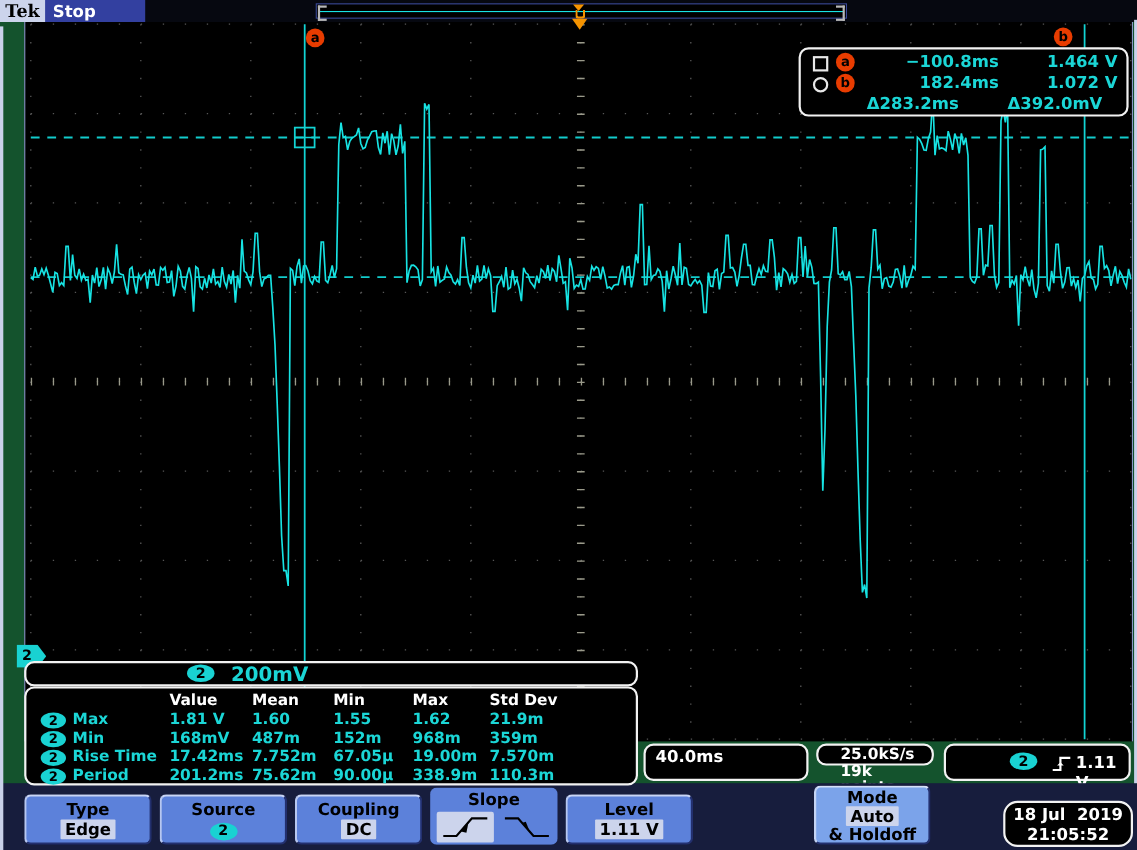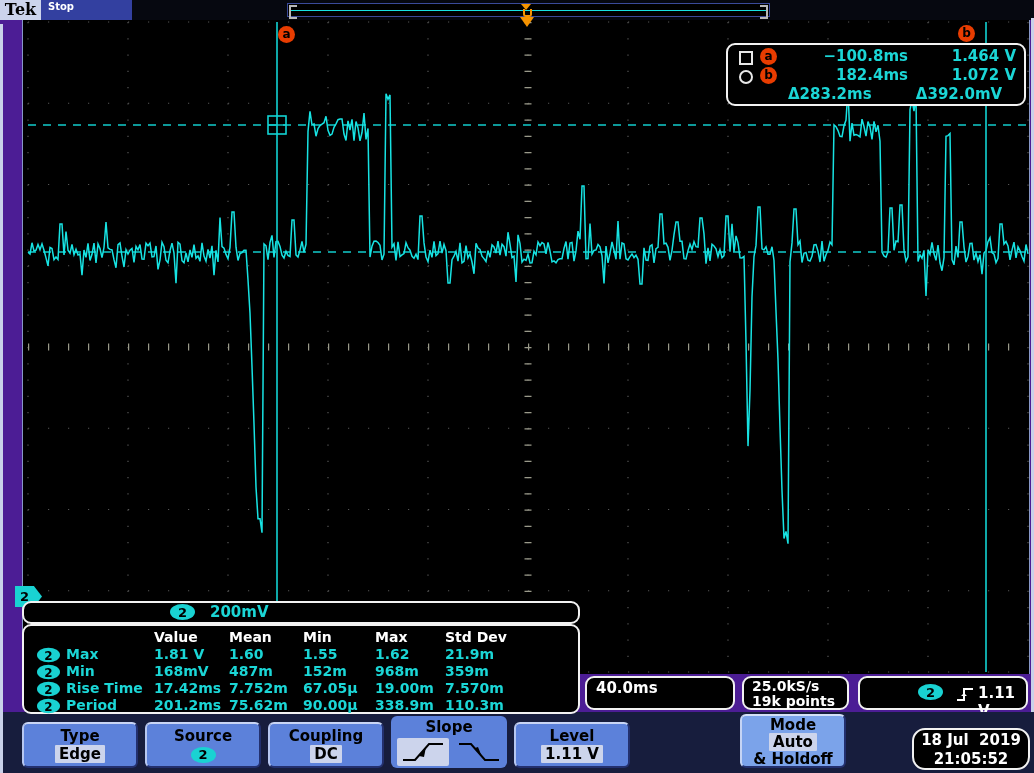--- a/index.html
+++ b/index.html
@@ -1,18 +1,18 @@
 <!DOCTYPE html>
 <html><head>
 <meta charset="utf-8">
 <style>
   html,body{margin:0;padding:0;background:#222;}
   #screen{
     position:relative;width:1034px;height:773px;overflow:hidden;
-    background:#4c1d95;
+    background:#14532d;
     font-family:"DejaVu Sans", sans-serif;
     font-weight:bold;
     -webkit-font-smoothing:none;
   }
   .abs{position:absolute;}
   .cyan{color:#1bd6d6;}
   .white{color:#ffffff;}
   .blackbox{background:#000;border:2px solid #f2f2f2;border-radius:9px;box-sizing:border-box;}
   .chip{background:#ccd4ec;color:#000;padding:0 4px;border-radius:1px;}
   .badge{
@@ -40,21 +40,21 @@
 </style>
 </head>
 <body>
 
 <div id="screen">
 
   <div class="abs" style="left:0;top:0;width:1034px;height:20px;background:#060810;"></div>
   <div class="abs" style="left:0;top:0;width:132px;height:20px;background:#3340a0;"></div>
   <div class="abs" style="left:0;top:0;width:41px;height:20px;background:#ccd4ec;color:#000;
               font-family:'DejaVu Serif',serif;font-size:16px;line-height:19px;text-align:center;">Tek</div>
-  <div class="abs white" style="left:48px;top:1px;font-size:10px;">Stop</div>
+  <div class="abs white" style="left:48px;top:1px;font-size:15px;">Stop</div>
 
   <div class="abs" style="left:287px;top:3px;width:483px;height:14px;background:#000;border:1px solid #3a4a9a;box-sizing:border-box;">
     <div class="abs" style="left:2px;top:6px;width:477px;height:1px;background:#17e3e3;"></div>
     <div class="abs" style="left:1px;top:1px;width:6px;height:10px;border-left:2px solid #b8b8b8;border-top:2px solid #b8b8b8;border-bottom:2px solid #b8b8b8;"></div>
     <div class="abs" style="right:1px;top:1px;width:6px;height:10px;border-right:2px solid #b8b8b8;border-top:2px solid #b8b8b8;border-bottom:2px solid #b8b8b8;"></div>
     <div class="abs" style="left:233px;top:0;width:0;height:0;border-left:5px solid transparent;border-right:5px solid transparent;border-top:6px solid #f59300;"></div>
     <div class="abs" style="left:235px;top:5px;width:5px;height:6px;border-left:2px solid #f59300;border-right:2px solid #f59300;border-bottom:2px solid #f59300;border-radius:0 0 3px 3px;"></div>
   </div>
 
   <div class="abs" style="left:520px;top:17px;width:0;height:0;border-left:7px solid transparent;border-right:7px solid transparent;border-top:10px solid #f59300;z-index:6;"></div>
@@ -121,21 +121,21 @@
   </div>
 
   <div class="abs" style="left:15px;top:586px;width:27px;height:21px;background:#19d2d2;
               clip-path:polygon(0 0,70% 0,100% 50%,70% 100%,0 100%);
               color:#000;font-size:13px;line-height:21px;text-align:left;padding-left:5px;box-sizing:border-box;z-index:6;">
     <span>2</span>
   </div>
 
   <div class="abs blackbox" style="left:22px;top:601px;width:558px;height:23px;z-index:8;">
     <span class="abs chbadge" style="left:146px;top:1px;">2</span>
-    <span class="abs cyan" style="left:186px;top:0;font-size:15px;">200mV</span>
+    <span class="abs cyan" style="left:186px;top:0;font-size:18px;">200mV</span>
   </div>
 
   <div class="abs blackbox" style="left:22px;top:624px;width:558px;height:90px;z-index:8;padding:3px 0 0 12px;">
     <div class="measure-grid">
       <div></div>
       <div class="white">Value</div>
       <div class="white">Mean</div>
       <div class="white">Min</div>
       <div class="white">Max</div>
       <div class="white">Std Dev</div>
@@ -166,21 +166,21 @@
       <div class="cyan">75.62m</div>
       <div class="cyan">90.00µ</div>
       <div class="cyan">338.9m</div>
       <div class="cyan">110.3m</div>
     </div>
   </div>
 
   <div class="abs blackbox white" style="left:585px;top:676px;width:150px;height:34px;font-size:15px;padding:1px 0 0 9px;">
     <span>40.0ms</span>
   </div>
-  <div class="abs blackbox white" style="left:742px;top:676px;width:107px;height:34px;font-size:14px;line-height:15px;padding:1px 0 0 8px;">
+  <div class="abs blackbox white" style="left:742px;top:676px;width:107px;height:20px;font-size:14px;line-height:15px;padding:1px 0 0 20px;">
     <div>25.0kS/s</div>
     <div>19k points</div>
   </div>
   <div class="abs blackbox white" style="left:858px;top:676px;width:170px;height:34px;font-size:15px;">
     <span class="abs chbadge" style="left:58px;top:6px;">2</span>
     <svg class="abs" style="left:95px;top:7px;" width="22" height="18" viewBox="0 0 22 18">
       <path d="M2 15 H9 V4 H18" fill="none" stroke="#fff" stroke-width="2"></path>
       <path d="M9 8 L6 11 H12 Z" fill="#fff"></path>
     </svg>
     <span class="abs" style="left:118px;top:6px;">1.11 V</span>

